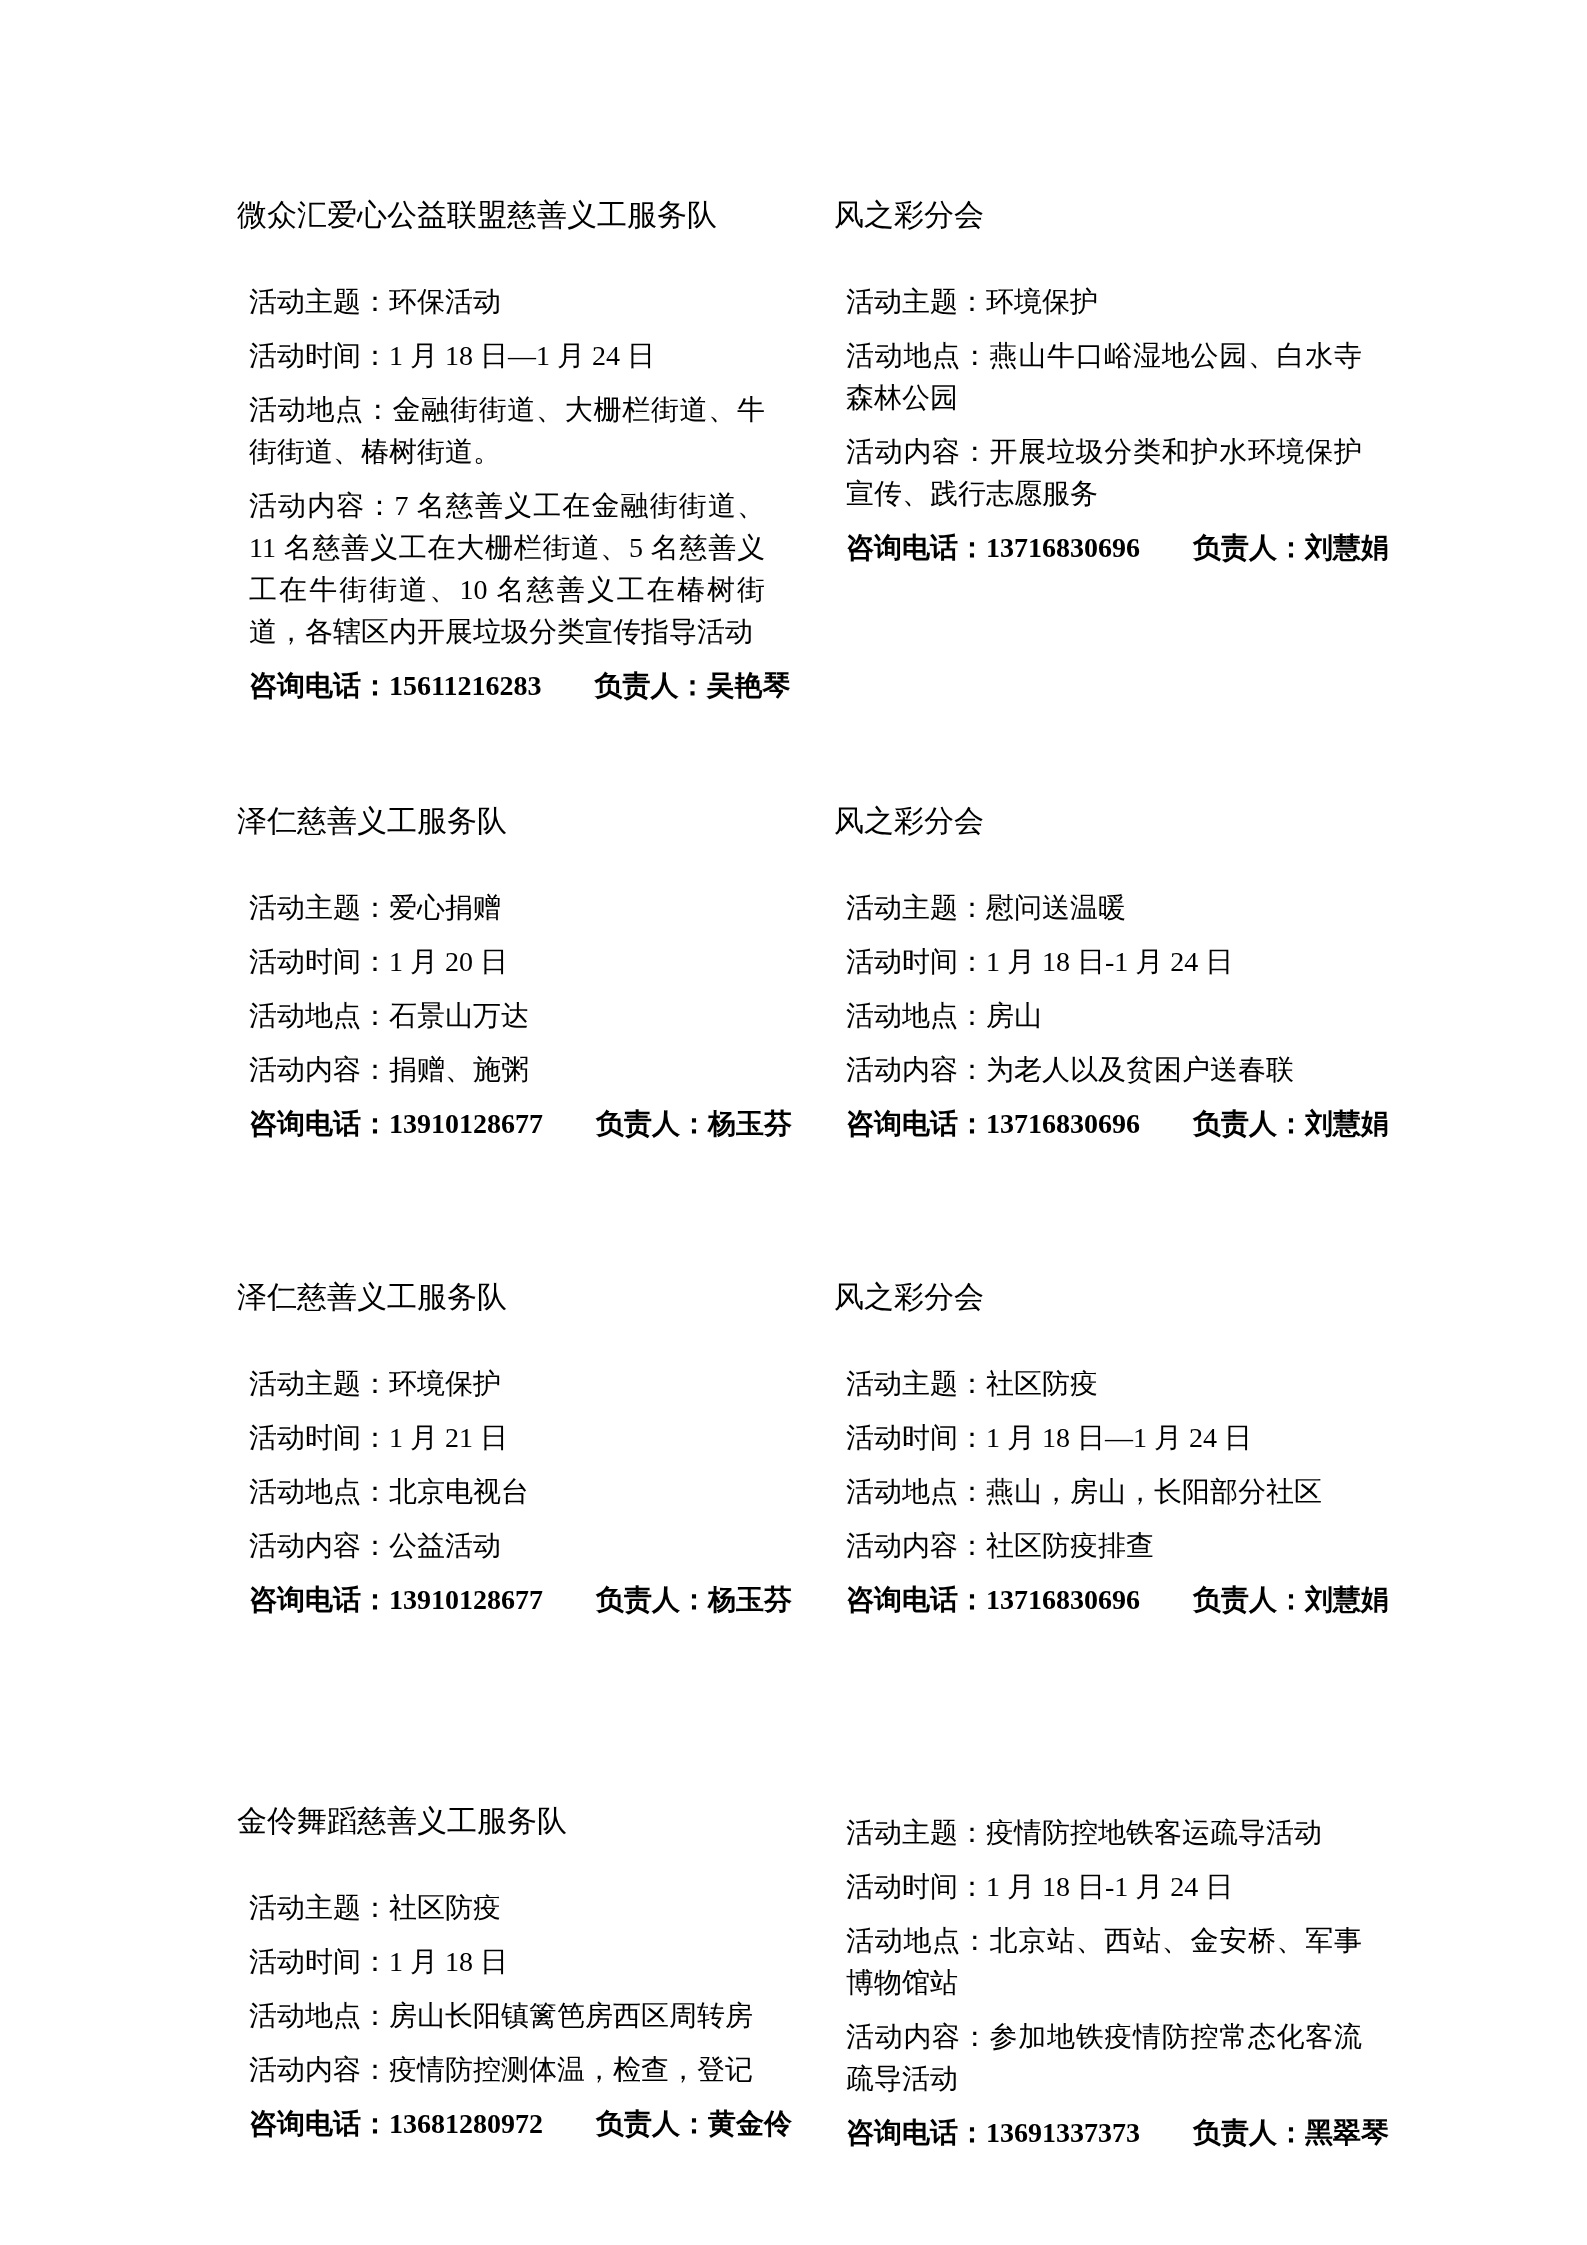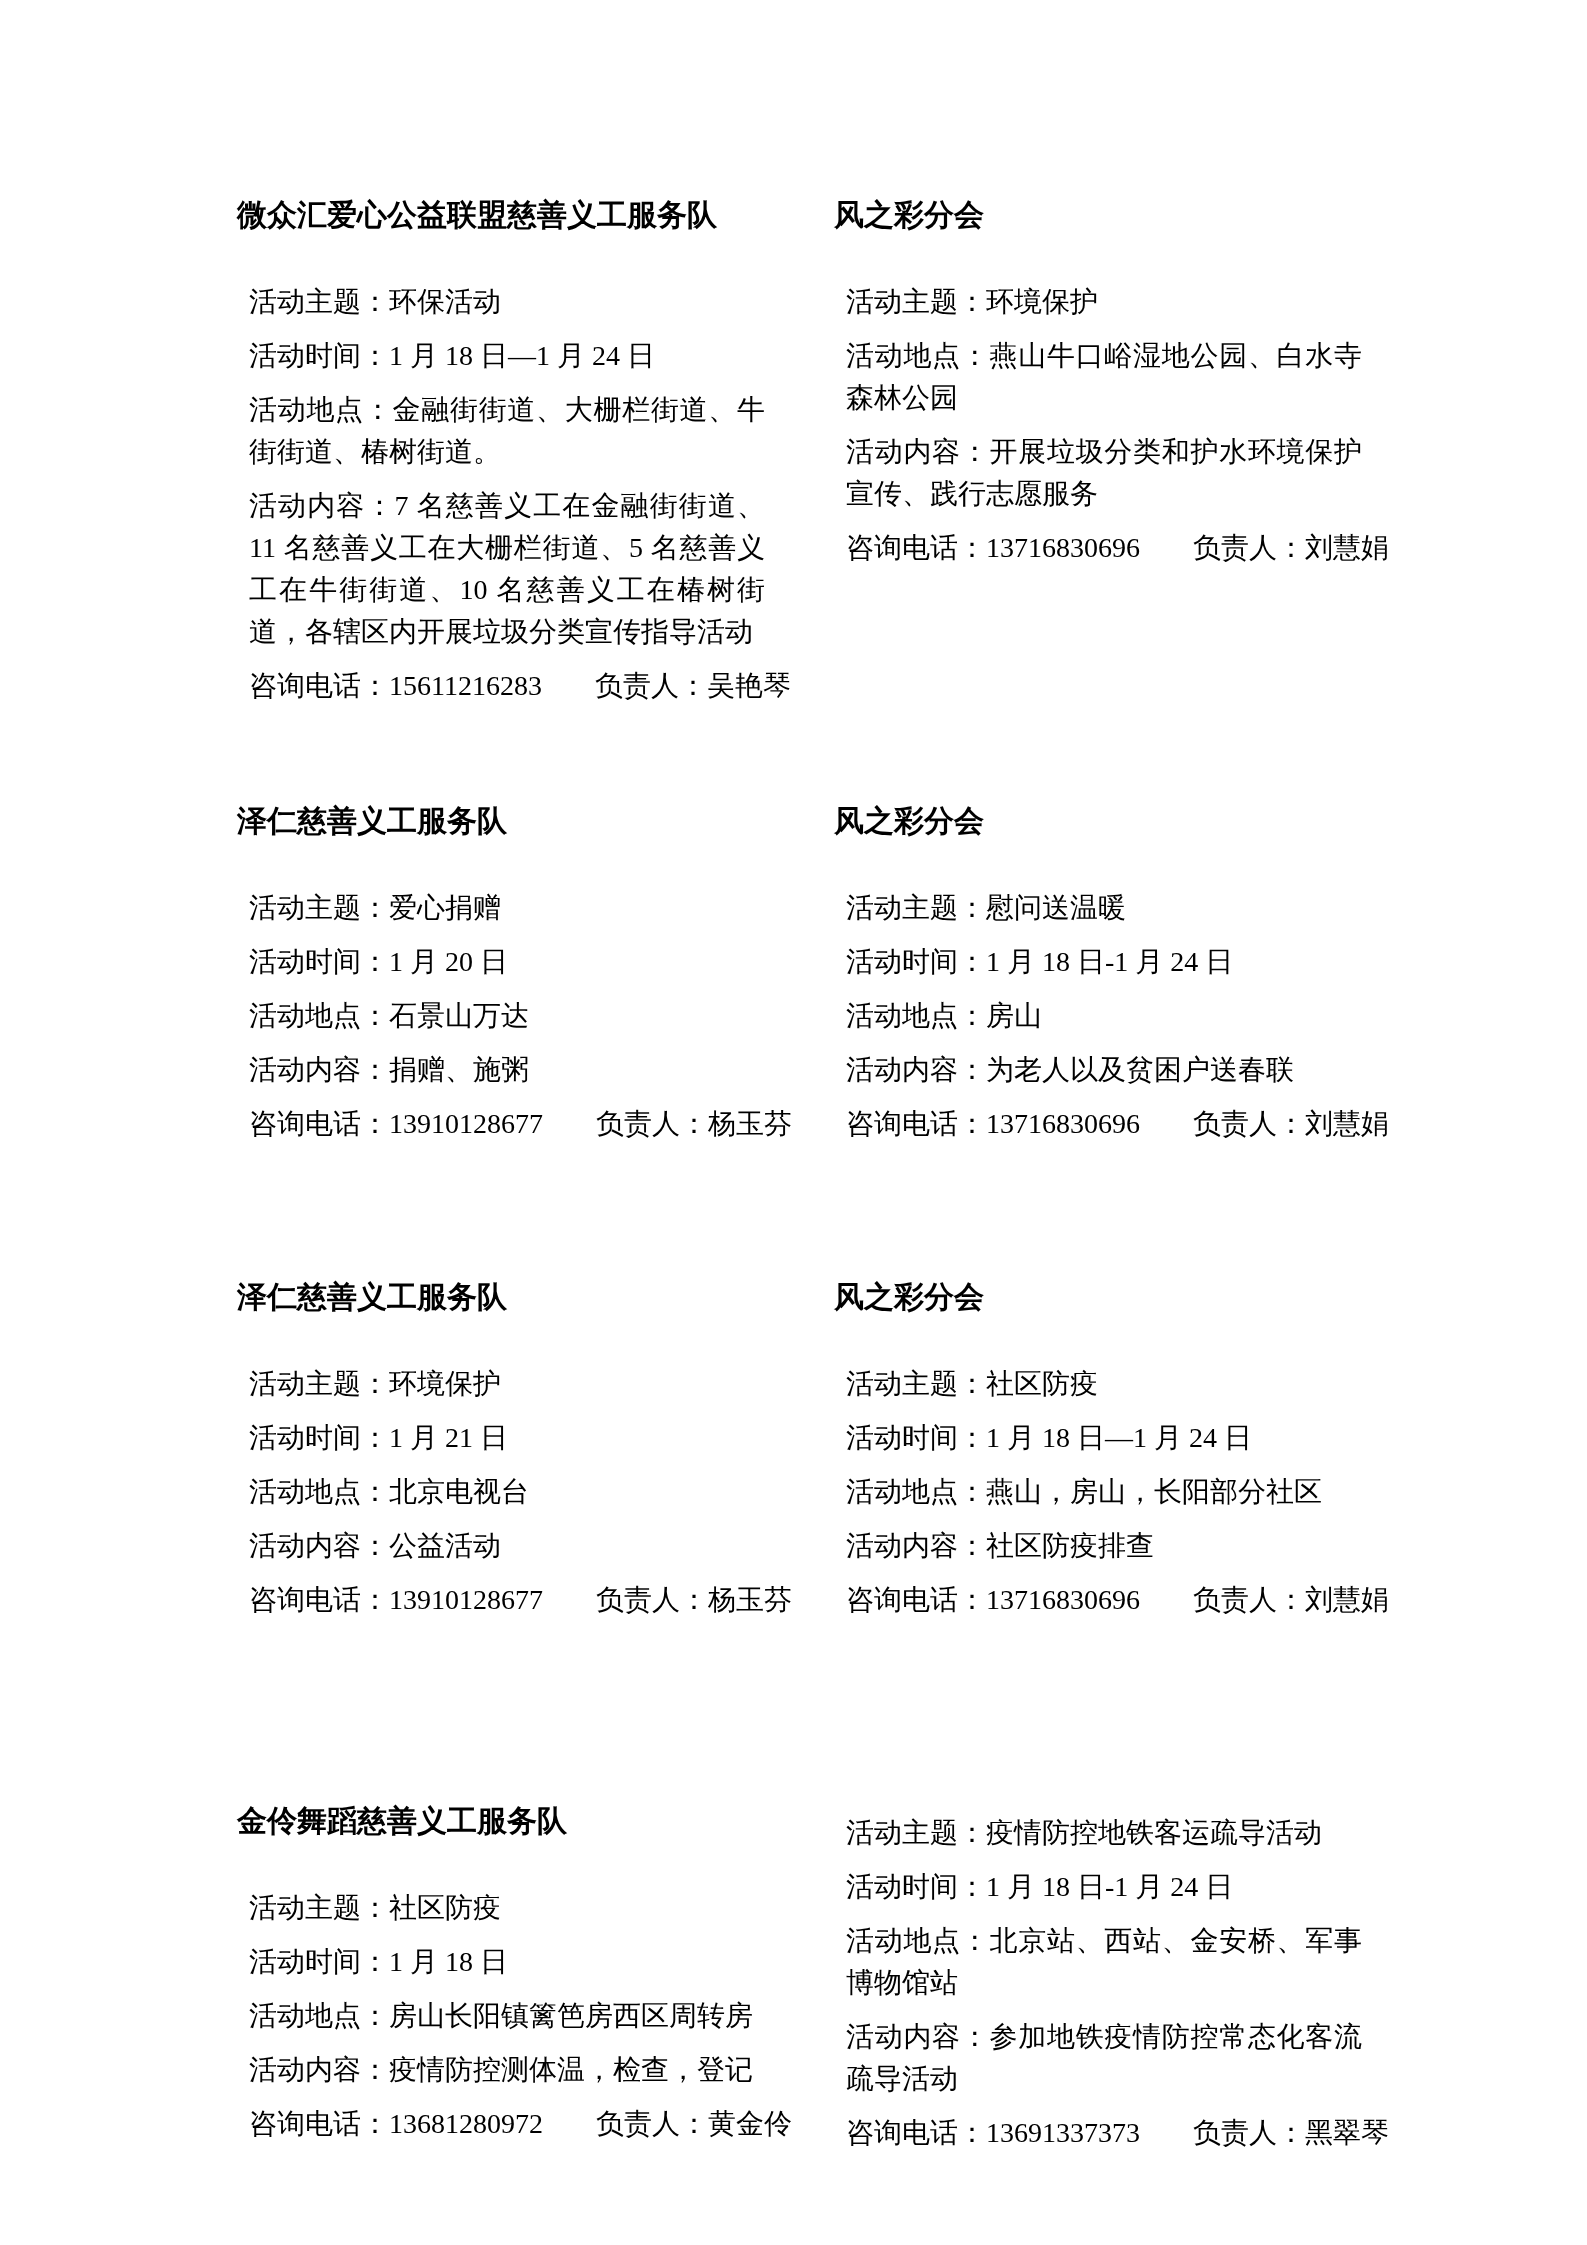--- a/index.html
+++ b/index.html
@@ -25,34 +25,35 @@
     grid-template-columns: 540px 540px;
     column-gap: 57px;
     align-items: start;
   }
   .row-1 { margin-bottom: 81px; }
   .row-2 { margin-bottom: 119px; }
   .row-3 { margin-bottom: 167px; }
   .block { width: 540px; }
   .title {
     font-size: 30px;
-    font-weight: bold;
+    font-weight: normal;
     line-height: 42px;
     margin: 0 0 45px 0;
     white-space: nowrap;
   }
   .line {
     font-size: 28px;
     line-height: 42px;
     margin: 12px;
     text-align: justify;
   }
   .line.contact {
     text-align: center;
     white-space: nowrap;
+    font-weight: bold;
   }
   .manager { margin-left: 46px; }
 </style>
 </head>
 <body>
 
 <div class="page">
 
   <div class="row row-1">
     <section class="block">

